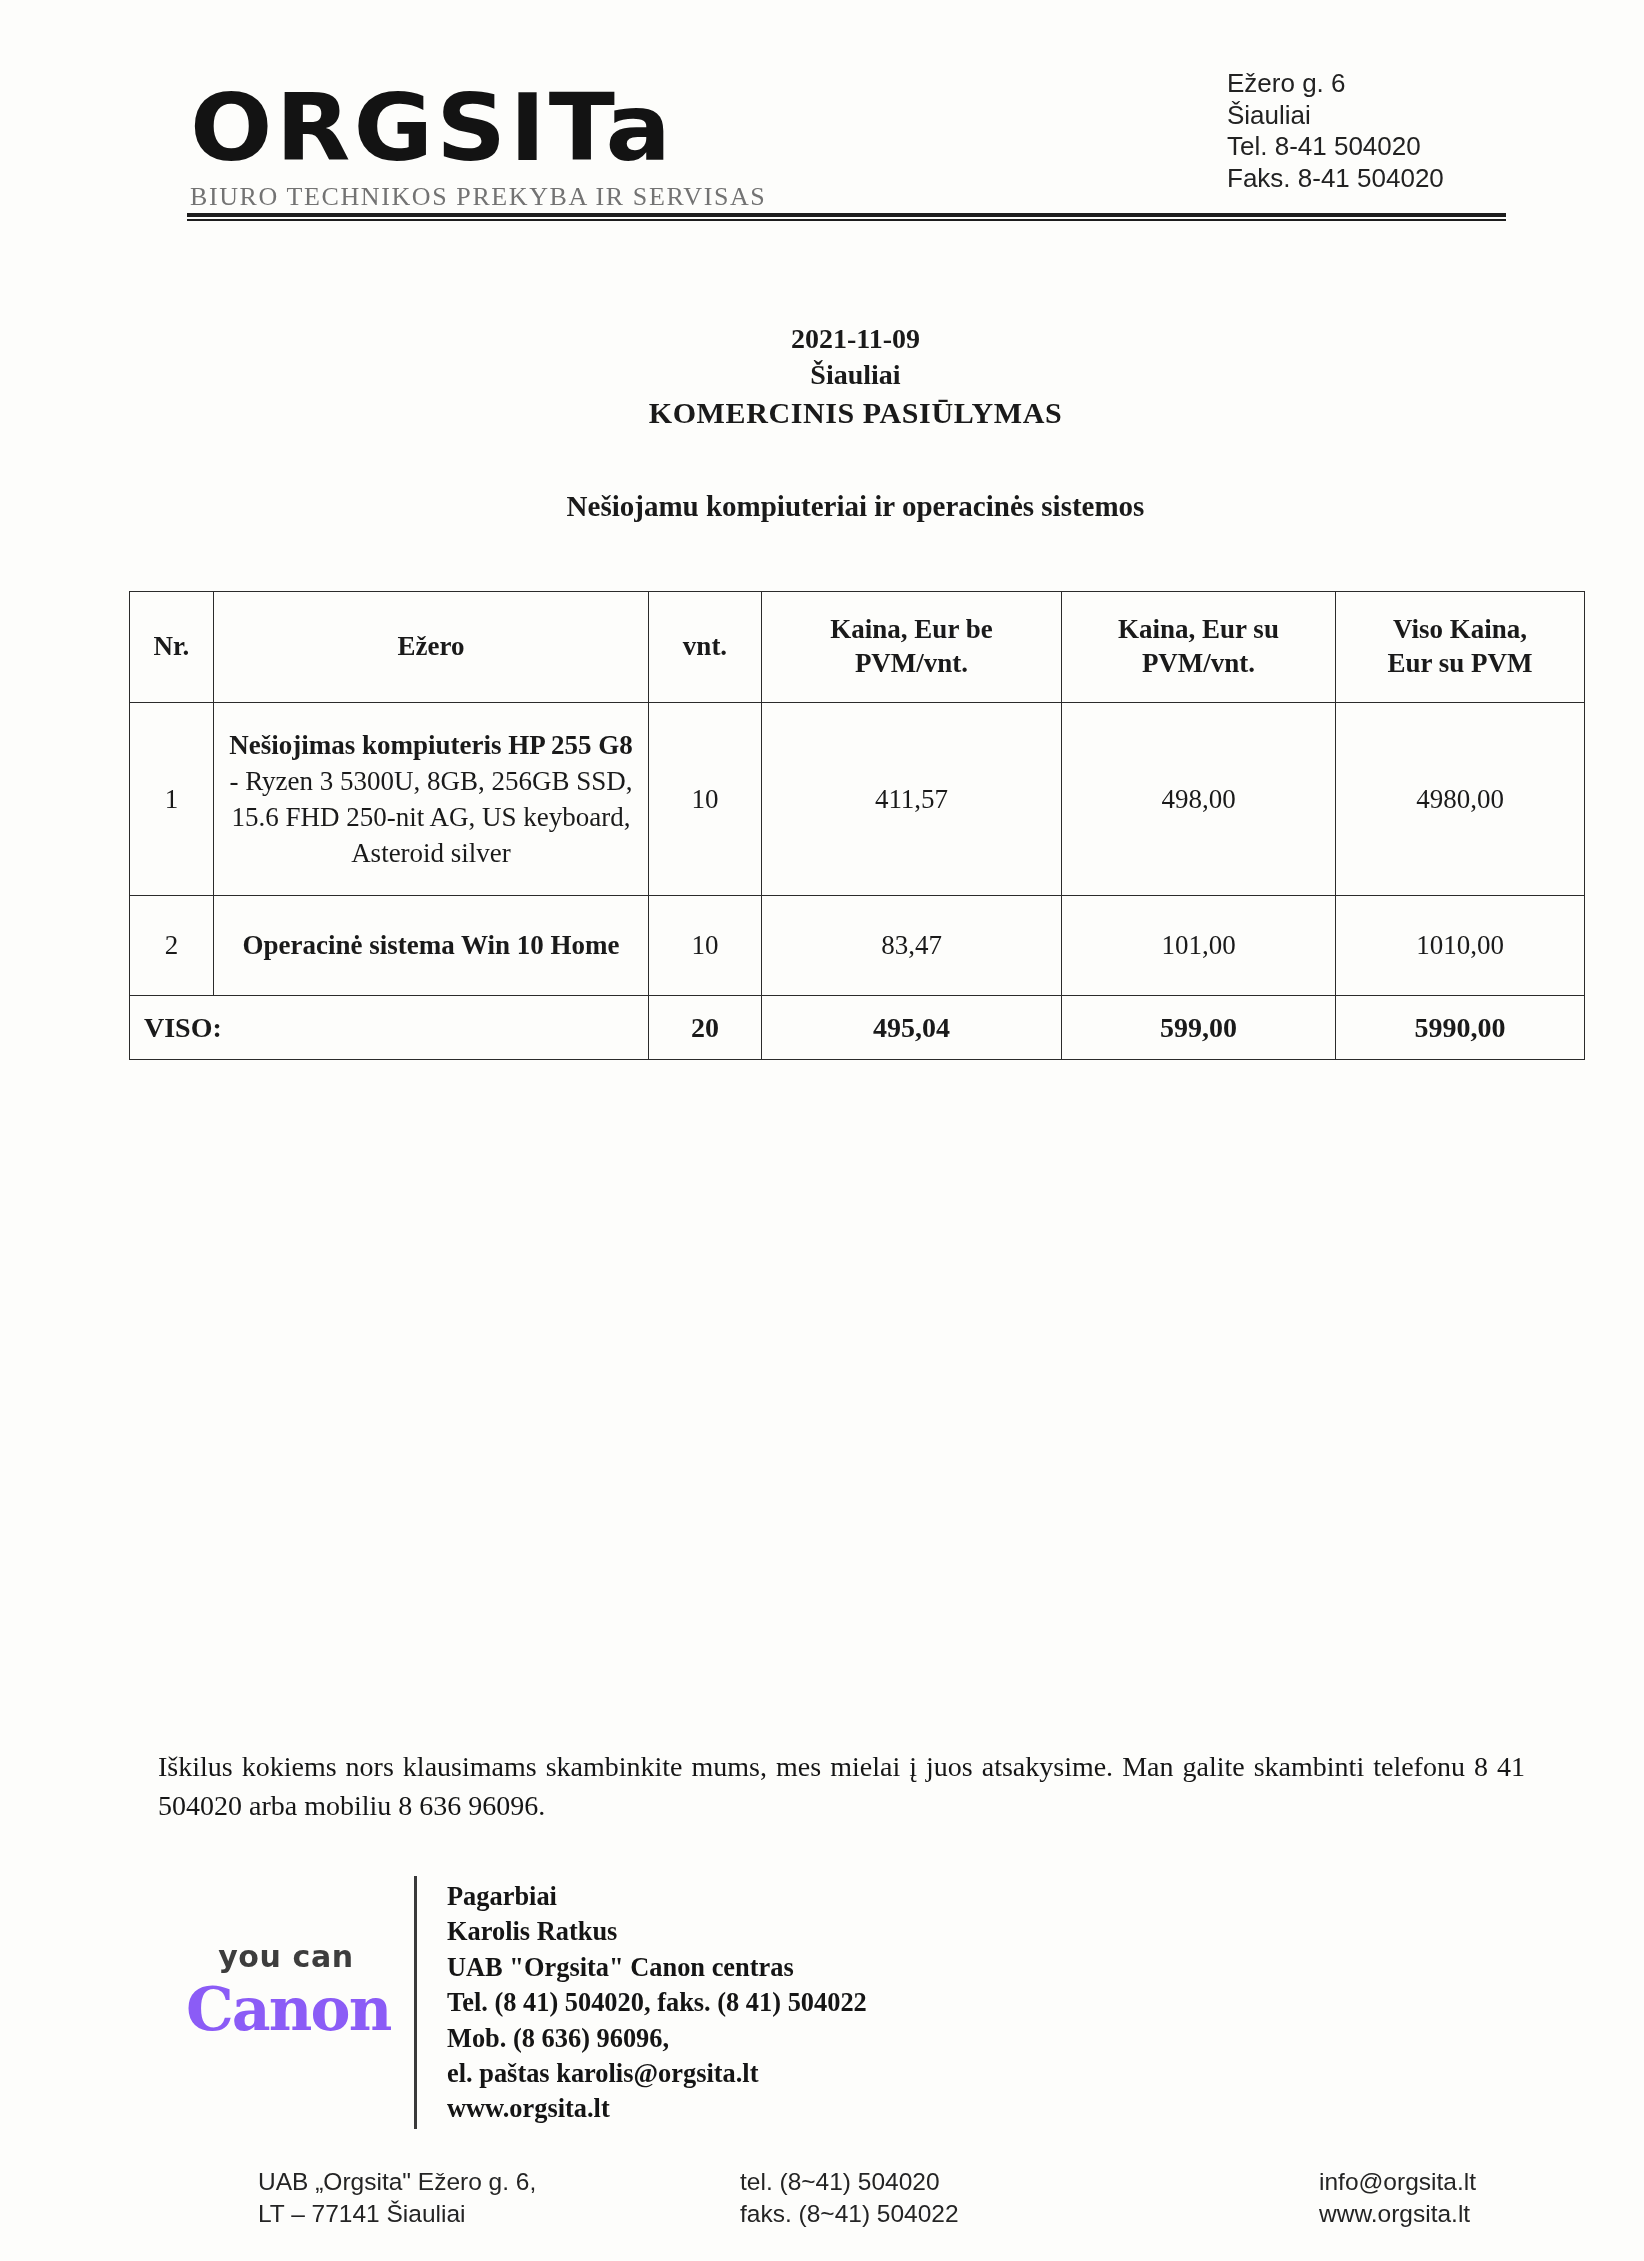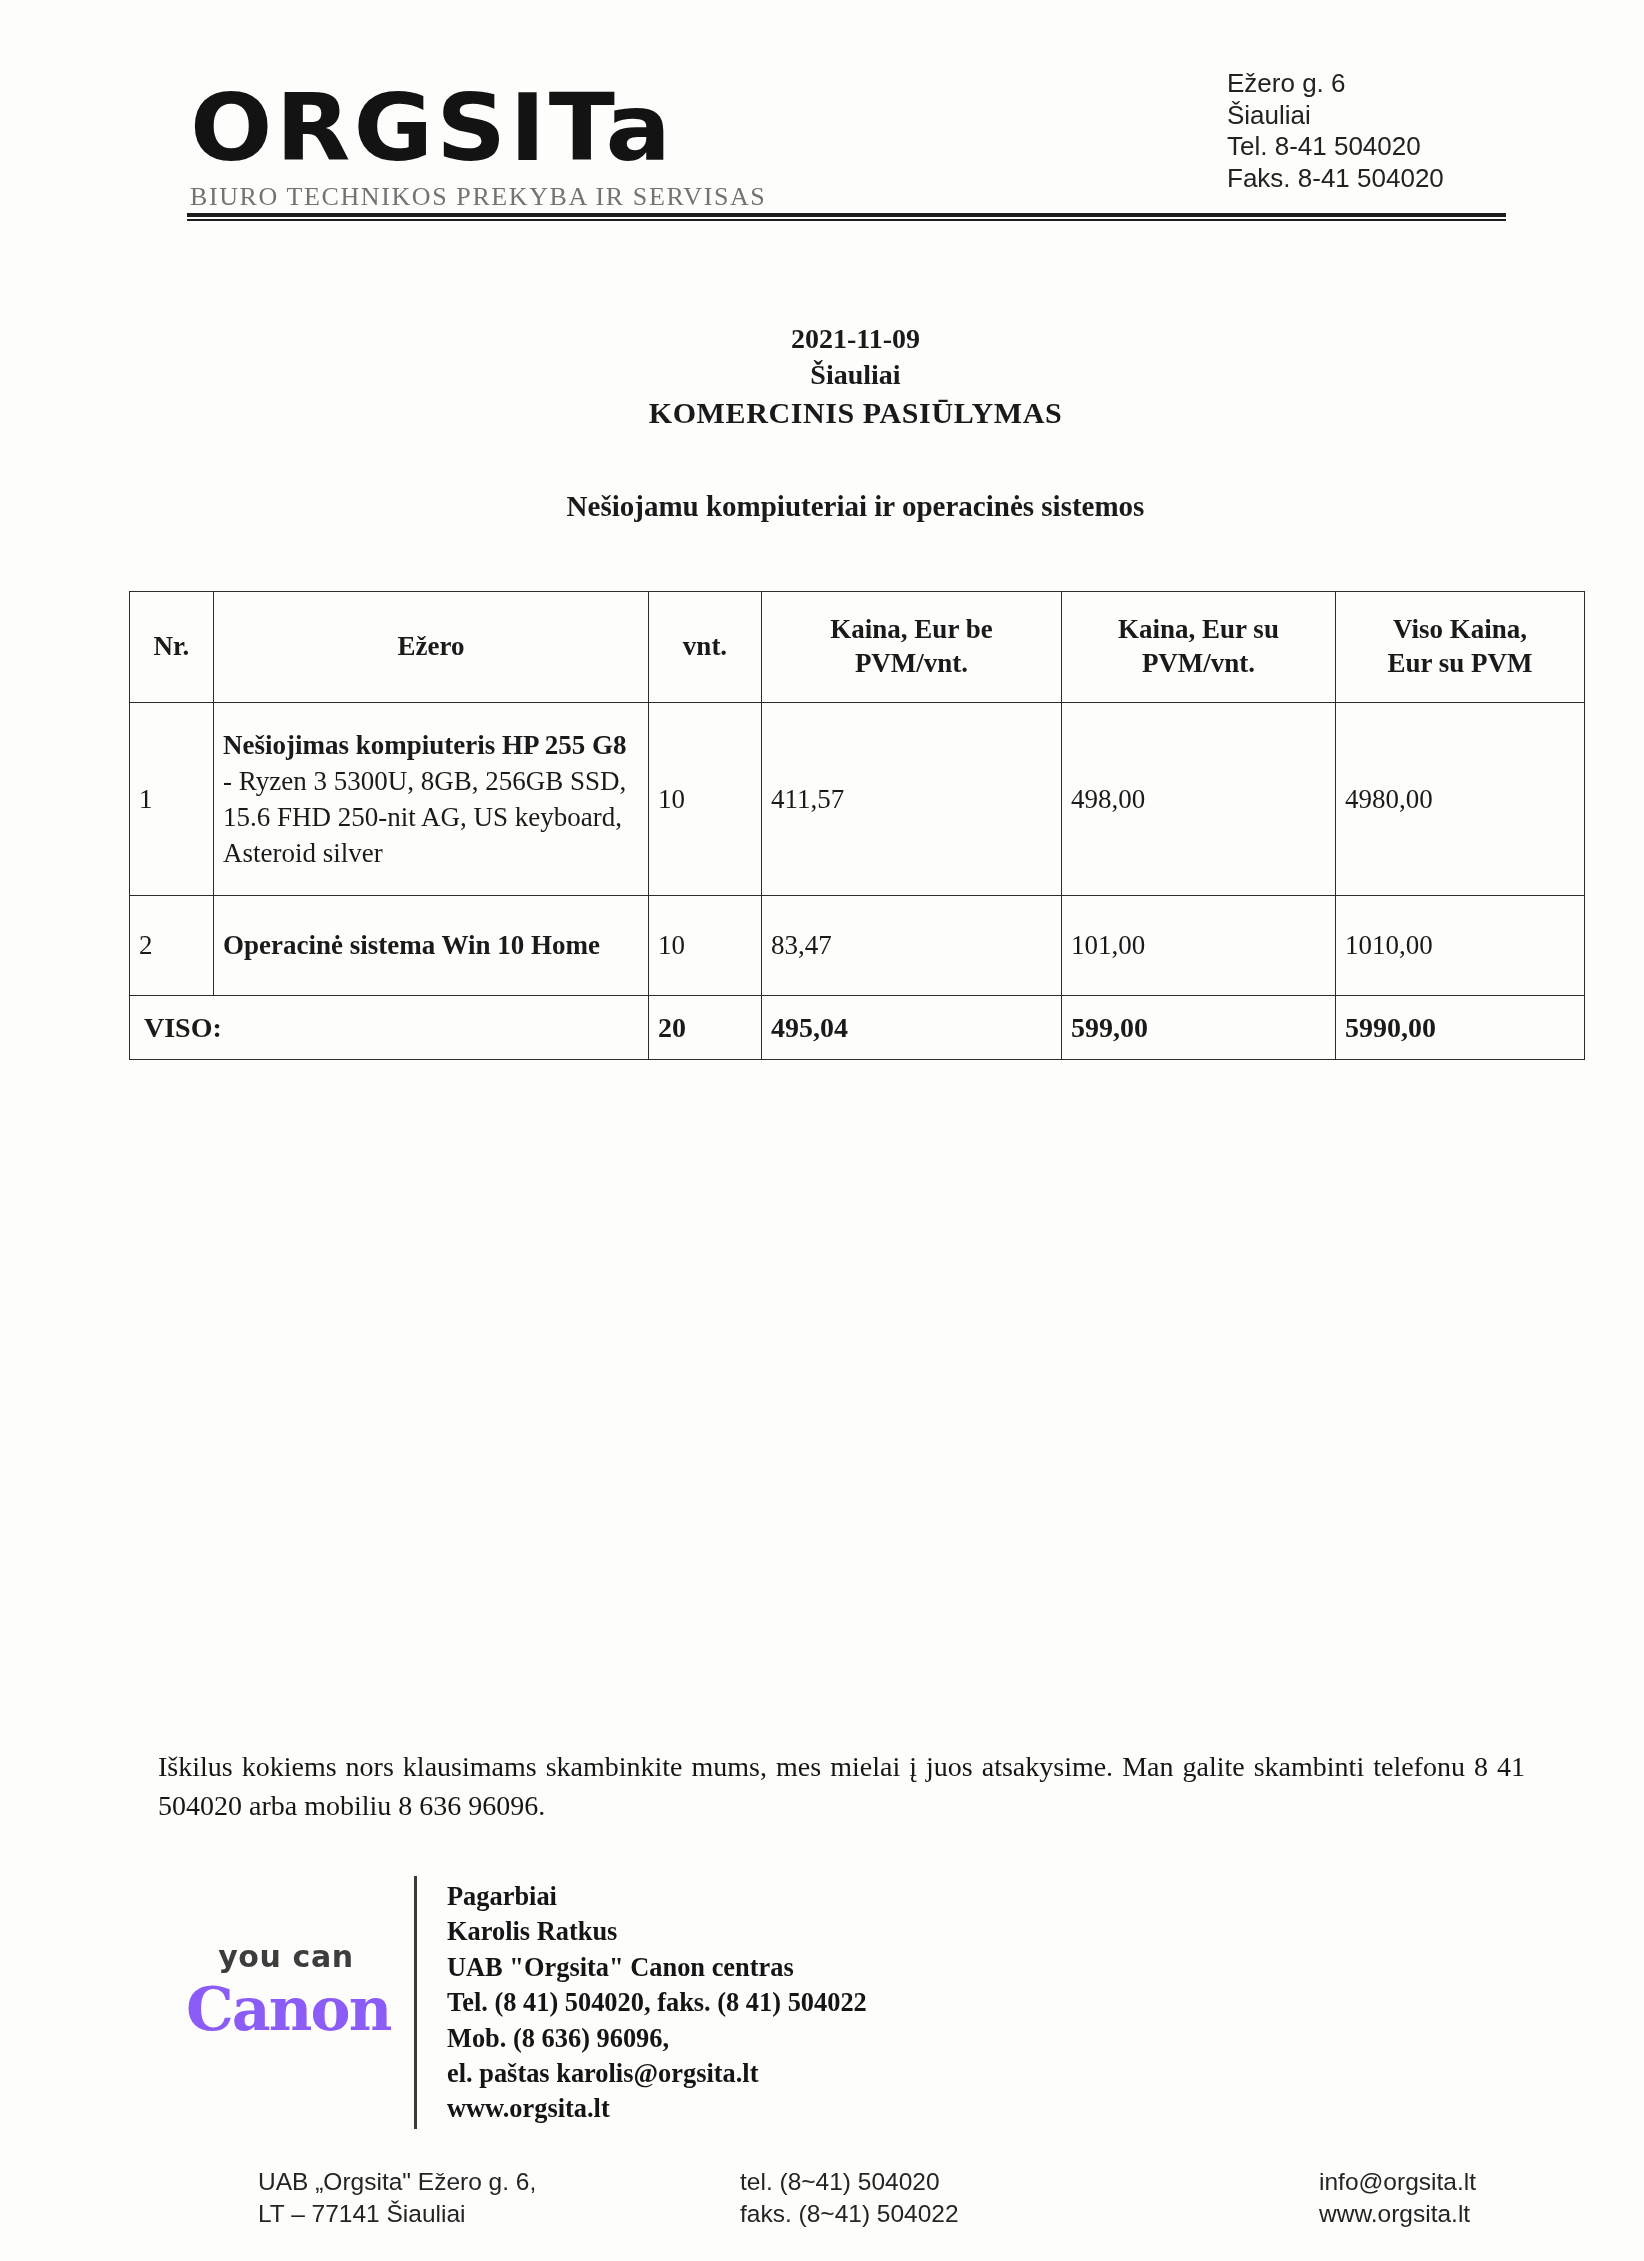--- a/index.html
+++ b/index.html
@@ -47,21 +47,21 @@
   
   .offer-table {
     position:absolute; left:129px; top:591px; width:1453px;
     border-collapse:collapse; table-layout:fixed; font-size:27px;
   }
   .offer-table th, .offer-table td { border:1.9px solid #2b2b2b; vertical-align:middle; }
   .offer-table th {
     font-weight:bold; text-align:center; white-space:pre-line;
     height:111px; line-height:1.25; padding:5.2px 7.7px;
   }
-  .offer-table td { padding:6.4px 9px; }
+  .offer-table td { text-align:center; padding:6.4px 9px; }
   .row-product { height:193px; line-height:1.34; }
   .row-os { height:100px; line-height:1.3; }
   .bold { font-weight:bold; }
   .total-row td { height:64px; font-weight:bold; font-size:28px; }
   .total-label-cell { text-align:left !important; padding-left:14px !important; }
 
   
   .body-paragraph {
     position:absolute; left:158px; top:1747px; width:1367px;
     font-size:28px; line-height:1.4; text-align:justify; color:#161616;

